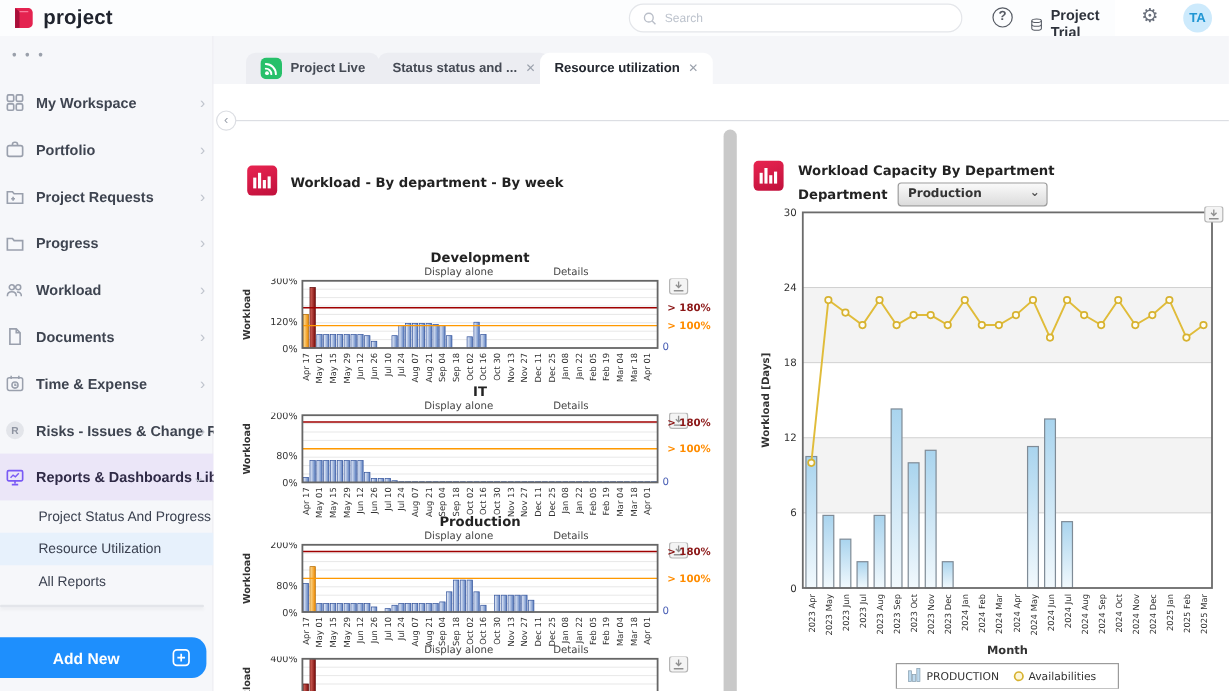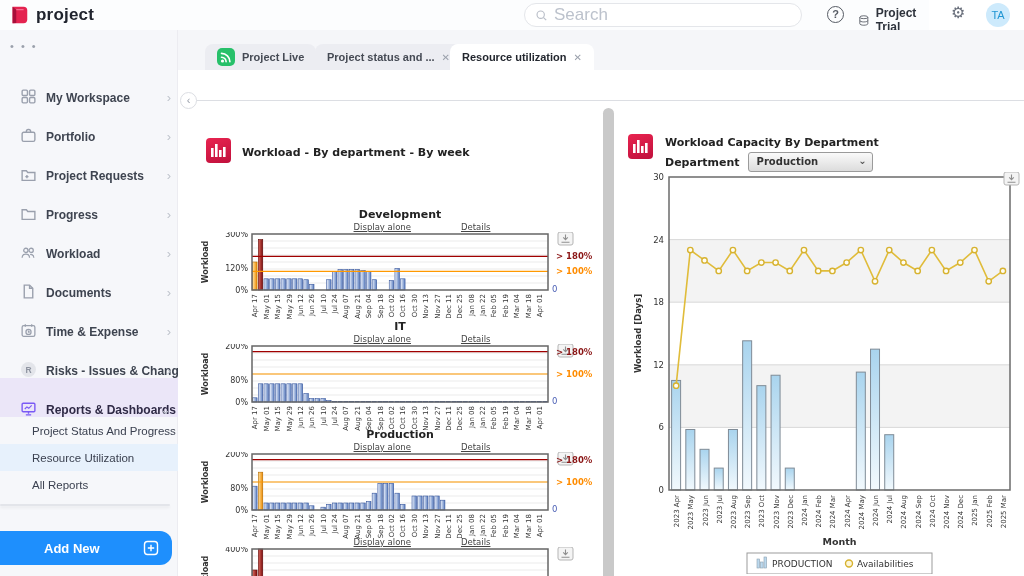--- a/index.html
+++ b/index.html
@@ -5,37 +5,37 @@
   * { margin:0; padding:0; box-sizing:border-box; }
   html,body { width:1024px; height:576px; overflow:hidden; background:#fff;
               font-family:"Liberation Sans", sans-serif; }
 
   
   .topbar { position:absolute; left:0; top:0; width:929px; height:30px; background:#fcfdfe; }
   .logo { position:absolute; left:8px; top:4px; display:flex; align-items:center; gap:6px; }
   .logo-text { font-size:17px; font-weight:bold; color:#20242e; letter-spacing:.2px; }
   .search { position:absolute; left:524px; top:3px; width:278px; height:24px; border:1px solid #e4e6ea;
             border-radius:13px; background:#fff; display:flex; align-items:center; padding:0 10px; gap:6px; }
-  .search input { border:none; outline:none; flex:1; font-size:17px; color:#555; background:transparent; }
+  .search input { border:none; outline:none; flex:1; font-size:10px; color:#555; background:transparent; }
   .search input::placeholder { color:#bcc2cc; }
   .help-icon { position:absolute; left:827px; top:6px; width:17px; height:17px; border:1.4px solid #565b64;
                border-radius:50%; color:#565b64; font-size:11px; font-weight:bold; text-align:center; line-height:14px; }
   .trial { position:absolute; left:858px; top:6px; display:flex; align-items:center; gap:6px; }
   .trial-label { font-size:12px; font-weight:600; color:#2e333c; }
   .gear-icon { position:absolute; left:951px; top:3px; font-size:16px; color:#6a707c; }
   .avatar { position:absolute; left:986px; top:3px; width:24px; height:24px; border-radius:50%;
-            background:#cdeafc; color:#2196d3; font-size:11px; font-weight:normal;
+            background:#cdeafc; color:#2196d3; font-size:11px; font-weight:bold;
             display:flex; align-items:center; justify-content:center; }
 
   
   .sidebar { position:absolute; left:0; top:30px; width:178px; height:546px; background:#f6f7fa;
              border-right:1px solid #ececf1; }
   .dots { position:absolute; left:10px; top:10px; color:#9aa0ab; font-size:11px; letter-spacing:2px; }
   .side-items { position:absolute; left:0; top:36px; width:178px; }
-  .sideitem { position:relative; height:39px; display:flex; align-items:flex-end; padding-left:20px; cursor:pointer; }
+  .sideitem { position:relative; height:39px; display:flex; align-items:center; padding-left:4px; cursor:pointer; }
   .sideitem .sicon { width:17px; height:17px; margin-right:9px; flex:none; }
   .sideitem .slabel { font-size:12px; font-weight:600; color:#3e4450; white-space:nowrap; }
   .sideitem .schev { position:absolute; right:7px; color:#bfc4cd; font-size:13px; }
   .sideitem.active { background:#ebe6f8; }
   .sideitem.active .slabel { color:#2f2a46; }
   .subitem { height:27px; display:flex; align-items:center; padding-left:32px; font-size:11.5px;
              color:#3b4150; cursor:pointer; white-space:nowrap; }
   .subitem.active { background:#e7f1fc; }
   .side-divider { position:absolute; left:0; top:474px; width:170px; height:2px; background:#e3e5ea;
                   border-radius:2px; box-shadow:0 2px 3px rgba(0,0,0,.06); }
@@ -63,21 +63,21 @@
 
   .widget-head { position:absolute; display:flex; gap:11px; }
   .wicon { width:25px; height:25px; border-radius:4px; background:linear-gradient(160deg,#e82450,#c0103c); flex:none; }
   .wtitle { font-family:"DejaVu Sans", sans-serif; font-size:11px; font-weight:bold; color:#222; }
 
   .left-widget { position:absolute; left:18px; top:40px; width:406px; height:466px; }
   .dept-chart { position:absolute; left:2px; width:404px; }
   .dc-title { width:404px; text-align:center; font-family:"DejaVu Sans", sans-serif; font-size:11px;
               font-weight:bold; color:#222; }
   .dc-links { width:404px; text-align:center; font-family:"DejaVu Sans", sans-serif; font-size:8.5px; margin-top:1px; }
-  .dc-links a { color:#454545; text-decoration:underline; margin:0 3px; cursor:pointer;padding-left:44px; }
+  .dc-links a { color:#454545; margin:0 3px; cursor:pointer;padding-left:44px; }
 
   .right-widget { position:absolute; left:439px; top:48px; width:407px; height:458px; }
   .rw-titleblock { position:absolute; left:48px; top:18px; font-family:"DejaVu Sans", sans-serif; }
   .rw-title { font-size:11px; font-weight:bold; color:#222; }
   .rw-deptrow { display:flex; align-items:center; gap:8px; margin-top:3px; }
   .rw-deptlabel { font-size:11px; font-weight:bold; color:#222; }
   .rw-select { position:relative; width:125px; height:20px; border:1px solid #9b9b9b; border-radius:3px;
                background:linear-gradient(#fafafa,#dcdcdc); font-size:10px; font-weight:bold; color:#333;
                padding:3px 18px 0 8px; cursor:pointer; }
   .rw-select .chev { position:absolute; right:5px; top:2px; color:#555; font-size:10px; }
@@ -232,21 +232,21 @@
 <div class="tabstrip">
   <div class="tab" style="left:27px;">
     <svg width="18" height="18" viewBox="0 0 18 18">
       <rect width="18" height="18" rx="5" fill="#27c06a"></rect>
       <circle cx="5.5" cy="13" r="1.6" fill="#fff"></circle>
       <path d="M4.5 9.2a4.6 4.6 0 0 1 4.6 4.6M4.5 5.4a8.4 8.4 0 0 1 8.4 8.4" fill="none" stroke="#fff" stroke-width="1.6" stroke-linecap="round"></path>
     </svg>
     <span class="tlabel">Project Live</span>
   </div>
   <div class="tab" style="left:137px;">
-    <span class="tlabel">Project status and ...</span>
+    <span class="tlabel">Status status and ...</span>
     <span class="tclose">✕</span>
   </div>
   <div class="tab active" style="left:272px;">
     <span class="tlabel">Resource utilization</span>
     <span class="tclose">✕</span>
   </div>
 </div>
 
 <div class="content">
   <div class="topline"></div>

